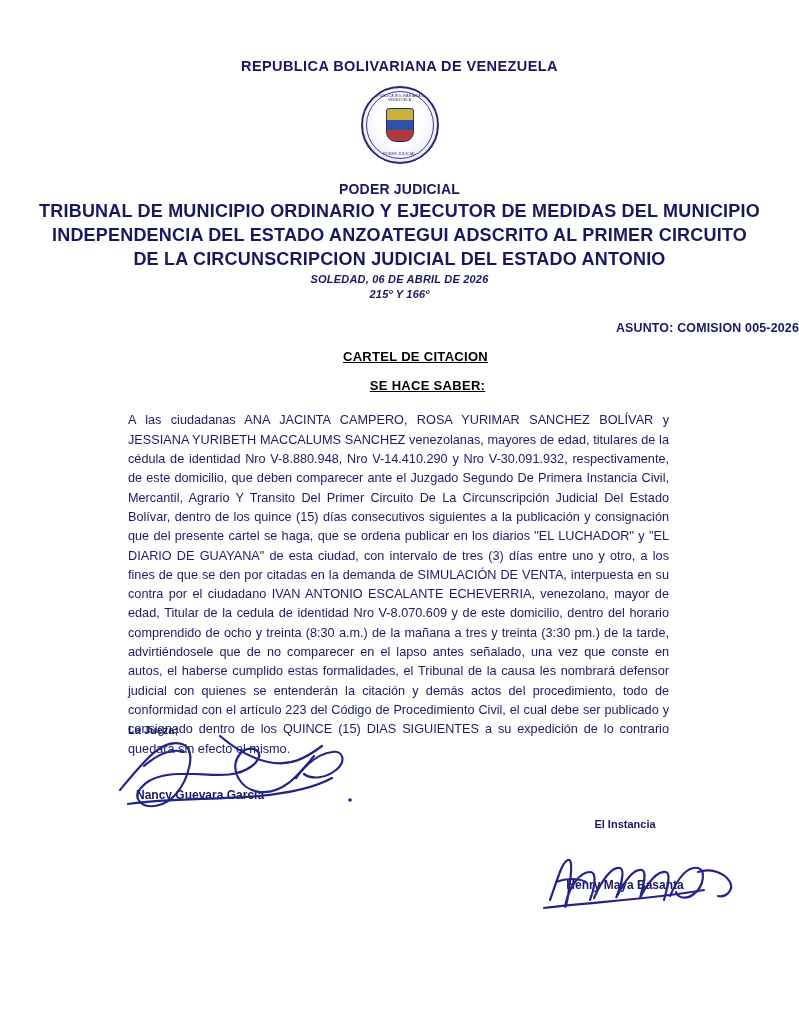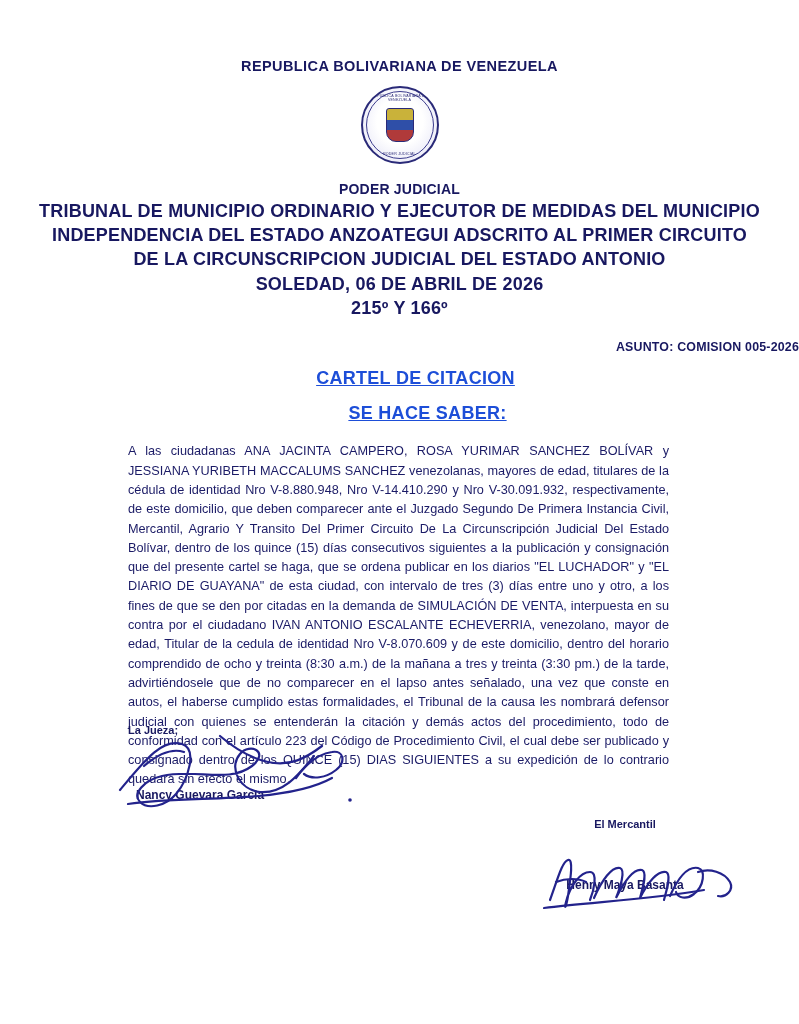--- a/index.html
+++ b/index.html
@@ -79,40 +79,40 @@
     font-weight: 700;
     line-height: 1.35;
     color: #181860;
     letter-spacing: 0.2px;
   }
   .block-center .l1 { font-size: 14px; }
   .block-center .l2,
   .block-center .l3,
   .block-center .l4 { font-size: 18px; }
   .block-center .l5,
-  .block-center .l6 { font-size: 18px; }
+  .block-center .l6 { font-size: 11px; font-style: italic; }
 
   .asunto {
     margin-top: 20px;
     padding-left: 128px;
     font-size: 12.4px;
     font-weight: 700;
     color: #181860;
     letter-spacing: 0.2px;
     text-align: right;
   }
   .titles {
     text-align: center;
     margin-top: 14px;
   }
   .titles .t {
-    font-size: 18px;
+    font-size: 13px;
     font-weight: 700;
     text-decoration: underline;
-    color: #1d4ed8;
+    color: #000000;
     letter-spacing: 0.3px;
     padding-left: 32px;
   }
   .titles .t2 {
     margin-top: 14px;
     margin-left: 24px;
   }
 
   .body-text {
     margin: 18px 130px 0 128px;
@@ -205,21 +205,21 @@
         <path d="M120 18 C134 30, 150 40, 168 44 C190 49, 206 40, 222 28"></path>
         <path d="M28 86 C70 80, 116 82, 158 78 C192 75, 214 70, 232 60"></path>
         <path d="M196 60 C206 46, 218 36, 232 34 C244 32, 246 44, 236 52 C226 60, 212 62, 204 56"></path>
         <path d="M44 48 C58 36, 72 30, 84 34"></path>
       </g>
       <circle cx="250" cy="82" r="1.8" fill="#23238c"></circle>
     </svg>
   </div>
 
   <div class="signature-right">
-    <div class="sig-label">El Mercantil</div>
+    <div class="sig-label">El Instancia</div>
     <div class="sig-name sig-right-name">Henry Maya Basanta</div>
   </div>
 
   <div class="scribble" style="left:528px; top:838px;">
     <svg width="220" height="90" viewBox="0 0 220 90">
       <g fill="none" stroke="#23238c" stroke-width="2.2" stroke-linecap="round">
         <path d="M22 62 C30 40, 34 24, 40 22 C46 20, 42 44, 40 58 C38 70, 36 72, 38 64 C42 48, 52 34, 62 34 C70 34, 66 52, 62 62"></path>
         <path d="M28 44 C38 40, 50 40, 58 44"></path>
         <path d="M66 60 C74 42, 84 28, 92 30 C98 32, 92 50, 88 60 C96 44, 106 30, 114 32 C120 34, 114 52, 112 60 C120 44, 130 32, 138 34 C144 36, 138 54, 136 62"></path>
         <path d="M142 58 C150 40, 160 28, 170 30 C178 32, 176 48, 166 56 C158 62, 150 60, 148 54"></path>

